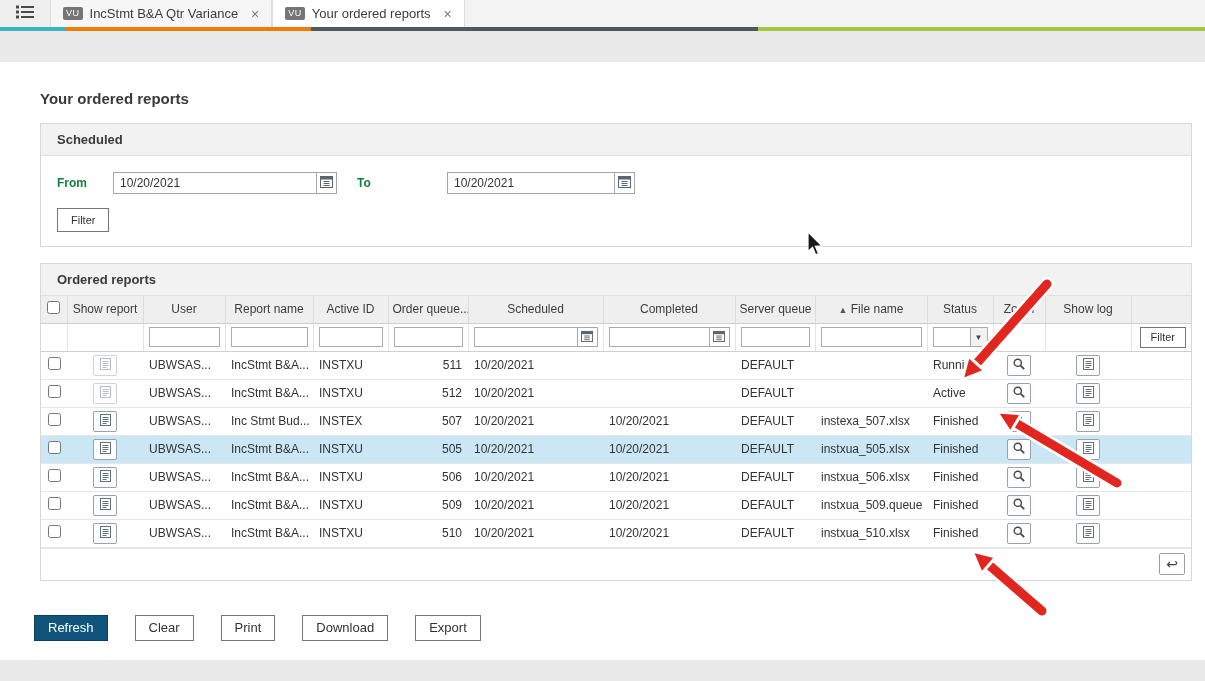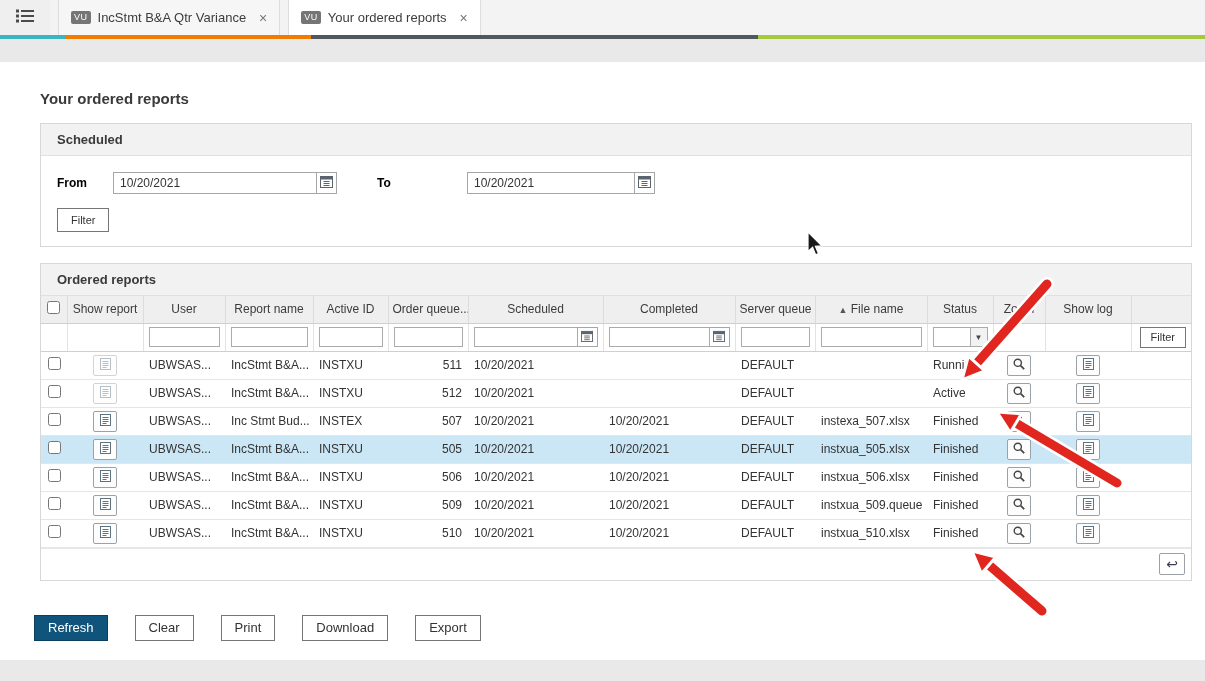--- a/index.html
+++ b/index.html
@@ -6,21 +6,21 @@
   html,body { width:1205px; height:681px; }
   body {
     font-family:"Liberation Sans", sans-serif;
     background:#e9e9e9;
     position:relative;
     overflow:hidden;
     color:#333;
   }
 
   
-  .tabbar { height:35px; background:#f3f3f3; display:flex; align-items:stretch;gap:8px; }
+  .tabbar { height:27px; background:#f3f3f3; display:flex; align-items:stretch; }
   .menu-btn {
     width:50px; display:flex; align-items:center; justify-content:center;
     background:#efefef; border:none; cursor:pointer;
   }
   .tab {
     display:flex; align-items:center; gap:7px; padding:0 12px;
     font-size:13px; color:#3c3c3c; background:#f6f6f6;
     border-left:1px solid #ddd; border-right:1px solid #ddd; cursor:pointer;
     white-space:nowrap;
   }
@@ -45,23 +45,23 @@
 
   .box { margin:16px 13px 0 40px; border:1px solid #d7d7d7; background:#fff; }
   .box-header {
     background:#f2f2f2; border-bottom:1px solid #e0e0e0;
     padding:8px 16px; font-weight:bold; font-size:13px; color:#3a3a3a;
   }
 
   
   .sched-body { padding:16px 16px 14px 16px; }
   .date-row { display:flex; align-items:center; }
-  .field-label { font-size:12px; font-weight:bold; color:#000000; }
+  .field-label { font-size:12px; font-weight:bold; color:#15803d; }
   .lbl-from { width:56px; }
-  .lbl-to   { width:90px; margin-left:40px; }
+  .lbl-to   { width:90px; margin-left:20px; }
   .input-group { display:flex; align-items:stretch; }
   .date-input {
     width:204px; height:22px; border:1px solid #a6a6a6; padding:0 6px;
     font:inherit; font-size:12px; color:#333;
   }
   .date-input.narrow { width:168px; }
   .cal-btn {
     width:20px; height:22px; border:1px solid #a6a6a6; border-left:none;
     background:#fff; display:flex; align-items:center; justify-content:center;
     cursor:pointer; padding:0;

